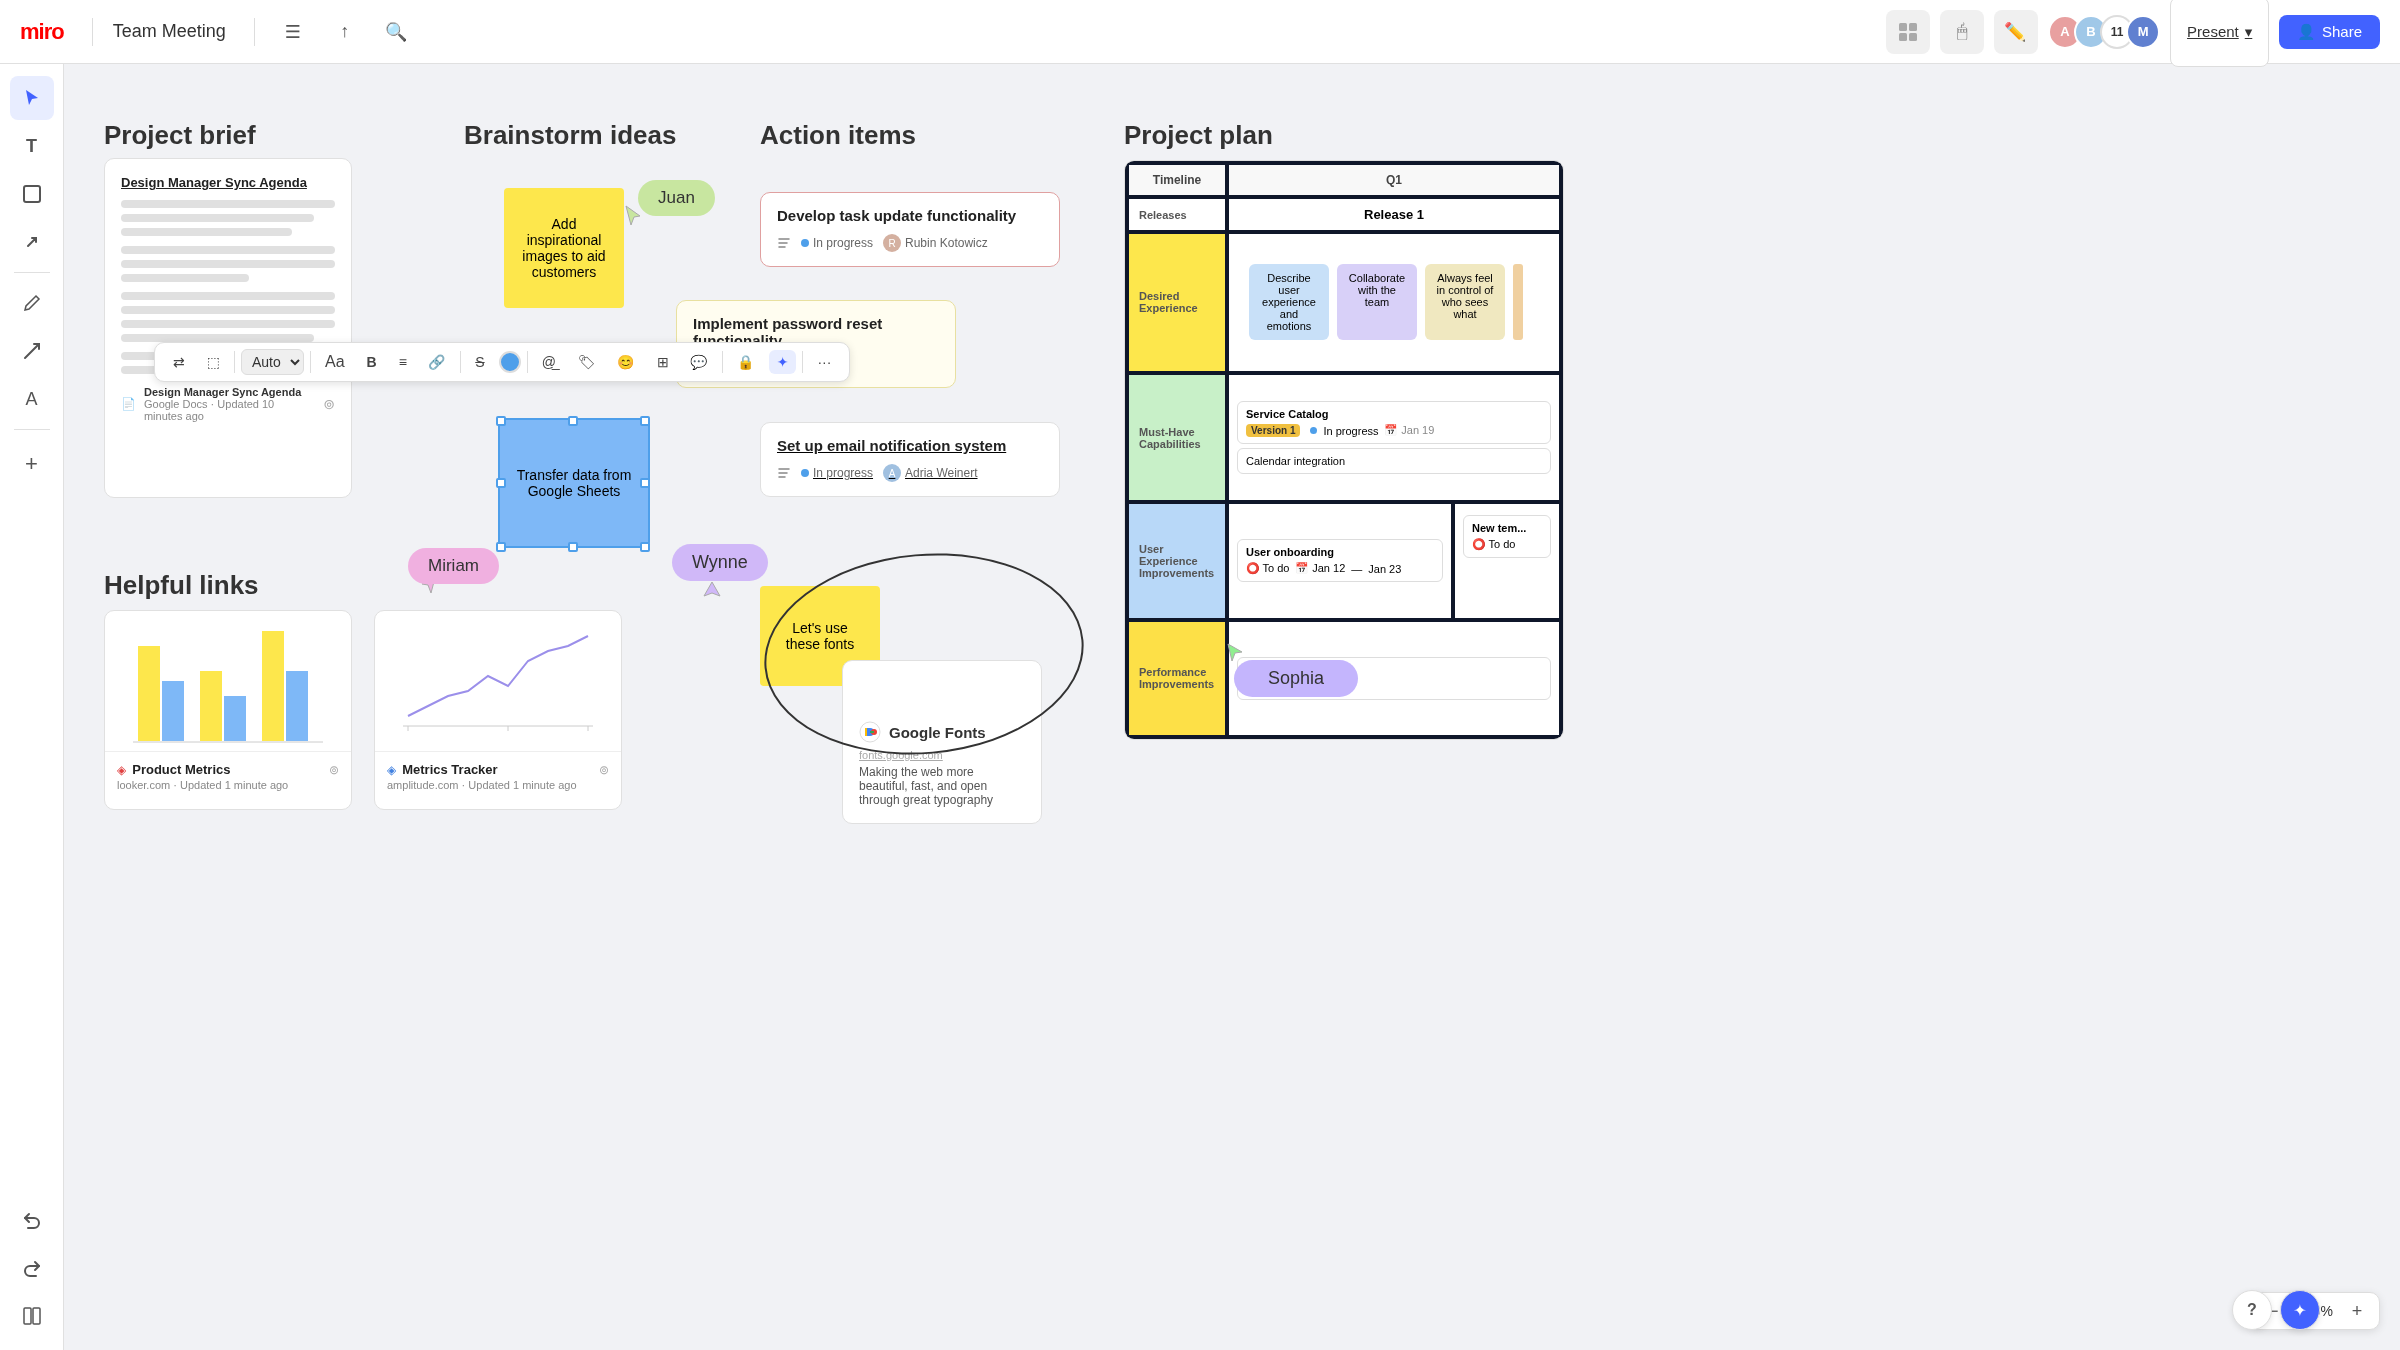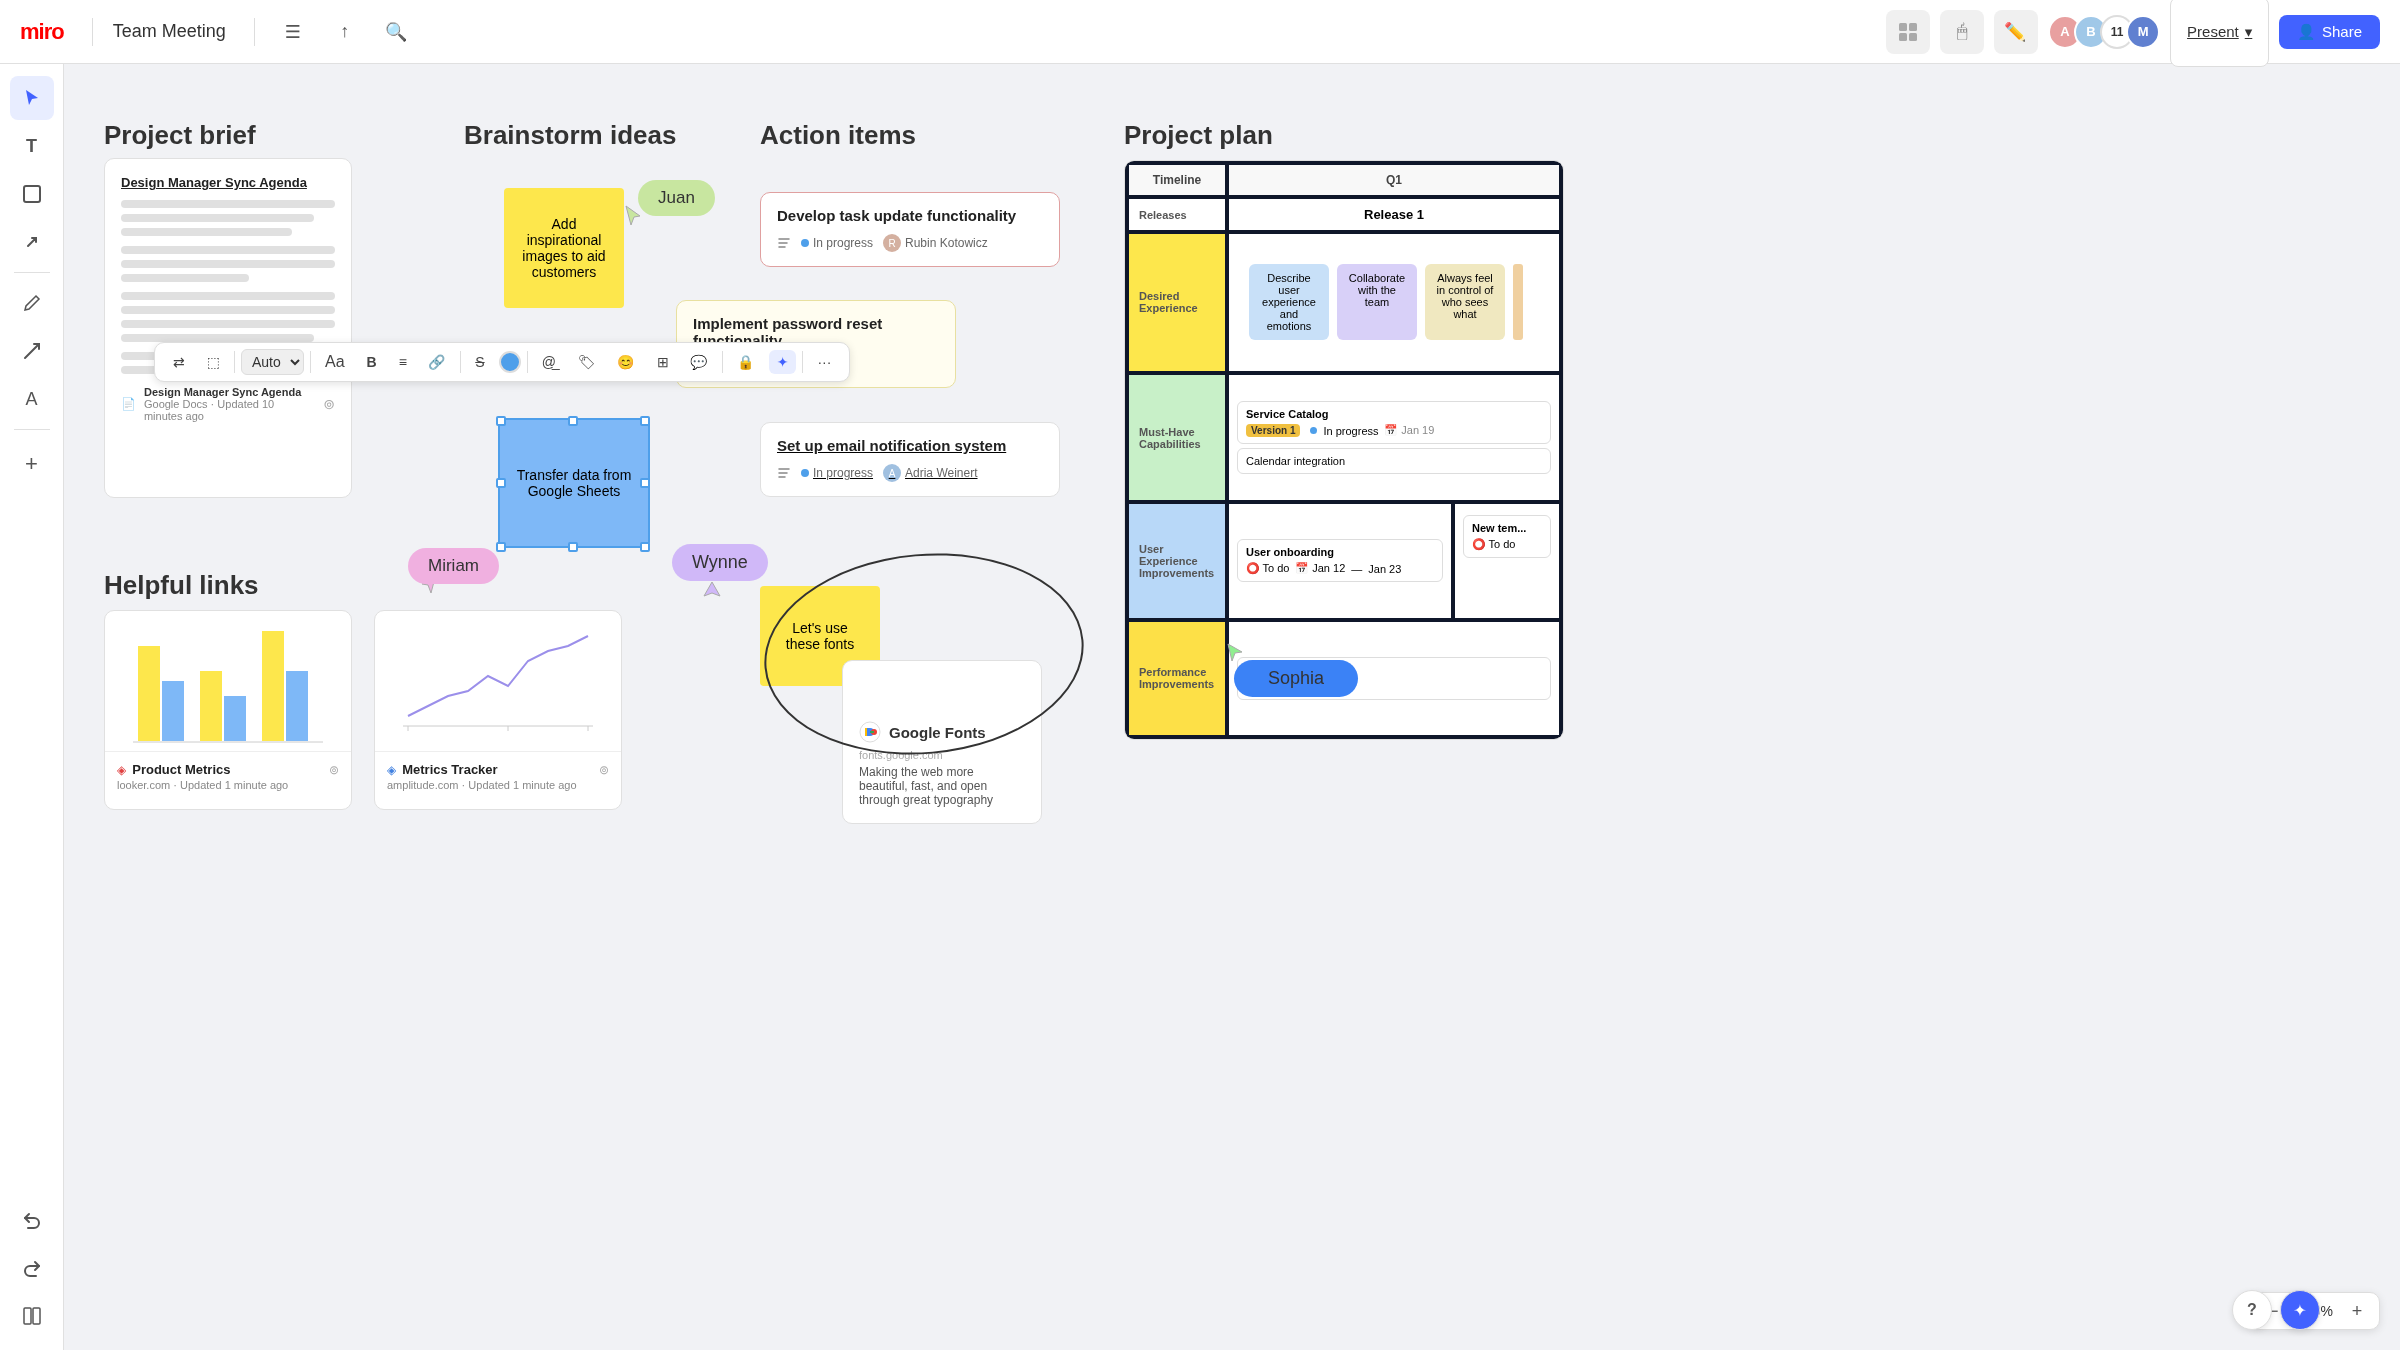--- a/index.html
+++ b/index.html
@@ -434,21 +434,21 @@
           </td>
         </tr>
       </tbody>
     </table>
   </div>
 
   <div style="position:absolute; top: 596px; left: 1170px;">
     <svg width="24" height="24" style="position:absolute; top:-20px; left:-10px;" viewBox="0 0 24 24">
         <path d="M4 4l14 8-7 1-3 8z" fill="#90ee90" stroke="#aaa" stroke-width="1"></path>
       </svg>
-    <div class="cursor-label" style="background: #3b82f6; color: #333; font-size:18px; padding:8px 34px;">Sophia</div>
+    <div class="cursor-label" style="background: #c4b5fd; color: #333; font-size:18px; padding:8px 34px;">Sophia</div>
   </div>
 
   <div class="section-header" style="top: 506px; left: 40px;">Helpful links</div>
 
   <div class="link-card" style="top: 546px; left: 40px; width: 248px; height: 200px;">
     <div class="link-card-body">
 
       <svg width="200" height="130" viewBox="0 0 200 130">
 
         <rect x="10" y="30" width="22" height="95" fill="#fde74c"></rect>
@@ -505,21 +505,21 @@
     <div class="gf-logo">
       <svg width="22" height="22" viewBox="0 0 22 22">
         <circle cx="11" cy="11" r="10" fill="none" stroke="#ddd" stroke-width="1"></circle>
         <path d="M7 7h4a4 4 0 010 8H7z" fill="#4285f4"></path>
         <circle cx="15" cy="11" r="3" fill="#ea4335"></circle>
         <path d="M7 7v8" stroke="#fbbc05" stroke-width="2"></path>
         <path d="M11 11h4" stroke="#34a853" stroke-width="2"></path>
       </svg>
       <span>Google Fonts</span>
     </div>
-    <div class="gf-text" style="font-size:11px;color:#aaa;margin-bottom:4px;">fonts.google.com</div>
+    <div class="gf-text" style="font-size:11px;color:#aaa;margin-bottom:4px;text-decoration:underline;">fonts.google.com</div>
     <div class="gf-text" style="font-size:12px;color:#555;">Making the web more beautiful, fast, and open through great typography</div>
   </div>
 
   <div class="oval" style="top: 490px; left: 700px; width: 320px; height: 200px; transform: rotate(-5deg);"></div>
 
   <div style="position:absolute; top: 480px; left: 608px;">
     <div class="cursor-label" style="background: #d0b8f8; color: #333; font-size:18px; padding:8px 20px;">Wynne</div>
     <svg width="20" height="24" style="position:absolute; top:36px; left:30px;" viewBox="0 0 20 24">
         <path d="M10 2l8 14-8-3-8 3z" fill="#d0b8f8" stroke="#aaa" stroke-width="1"></path>
       </svg>

